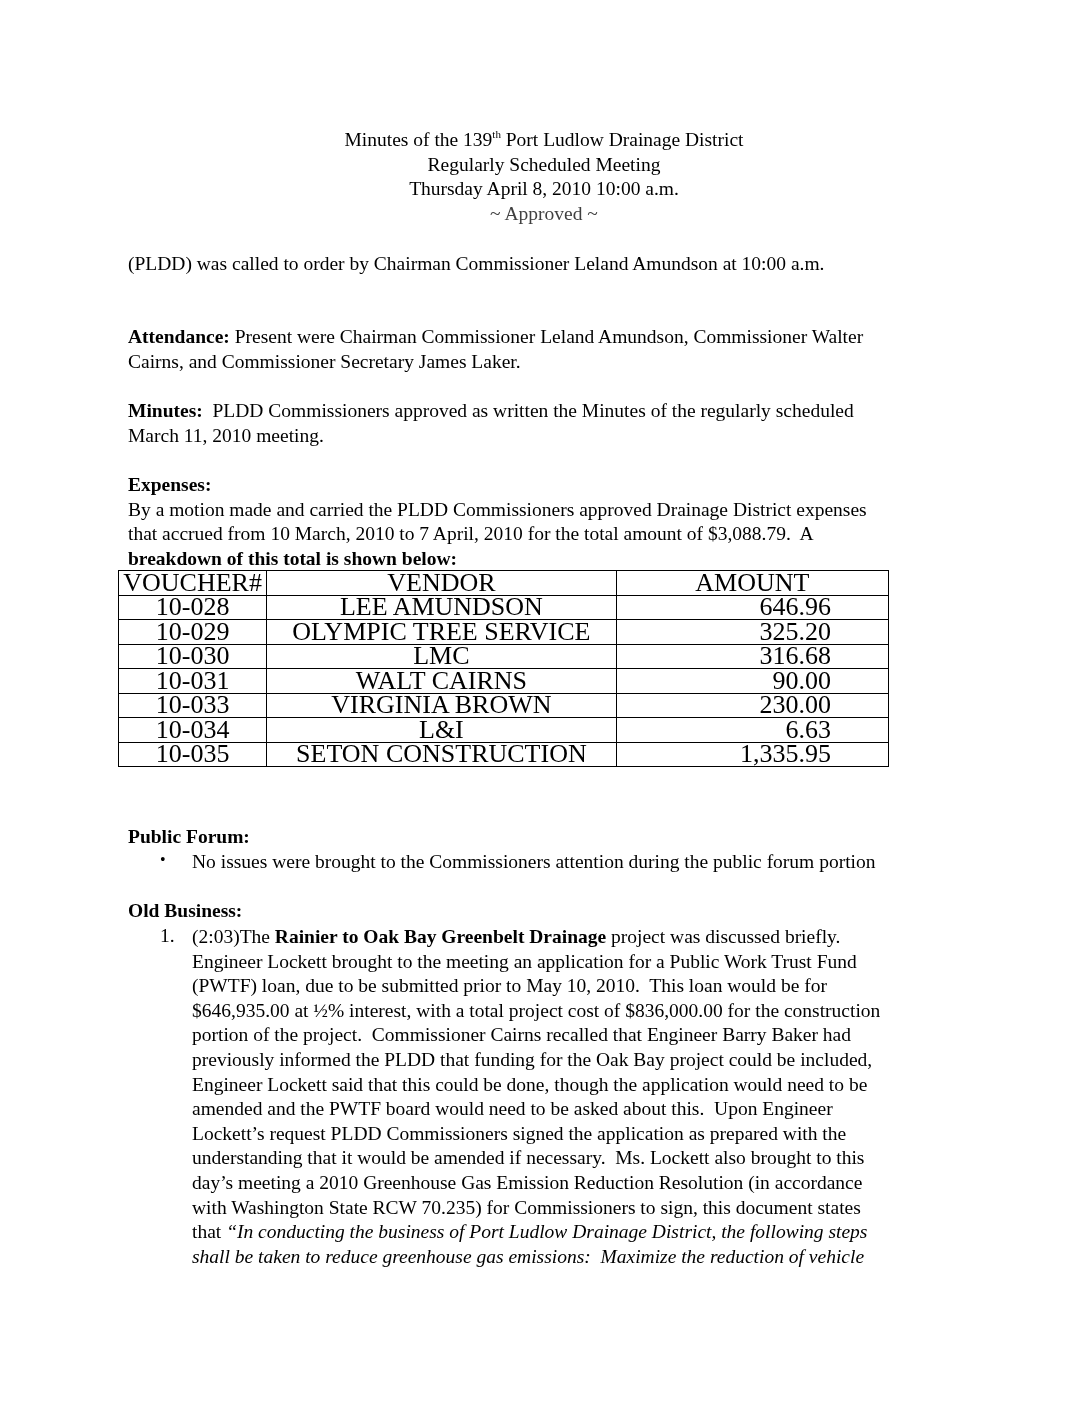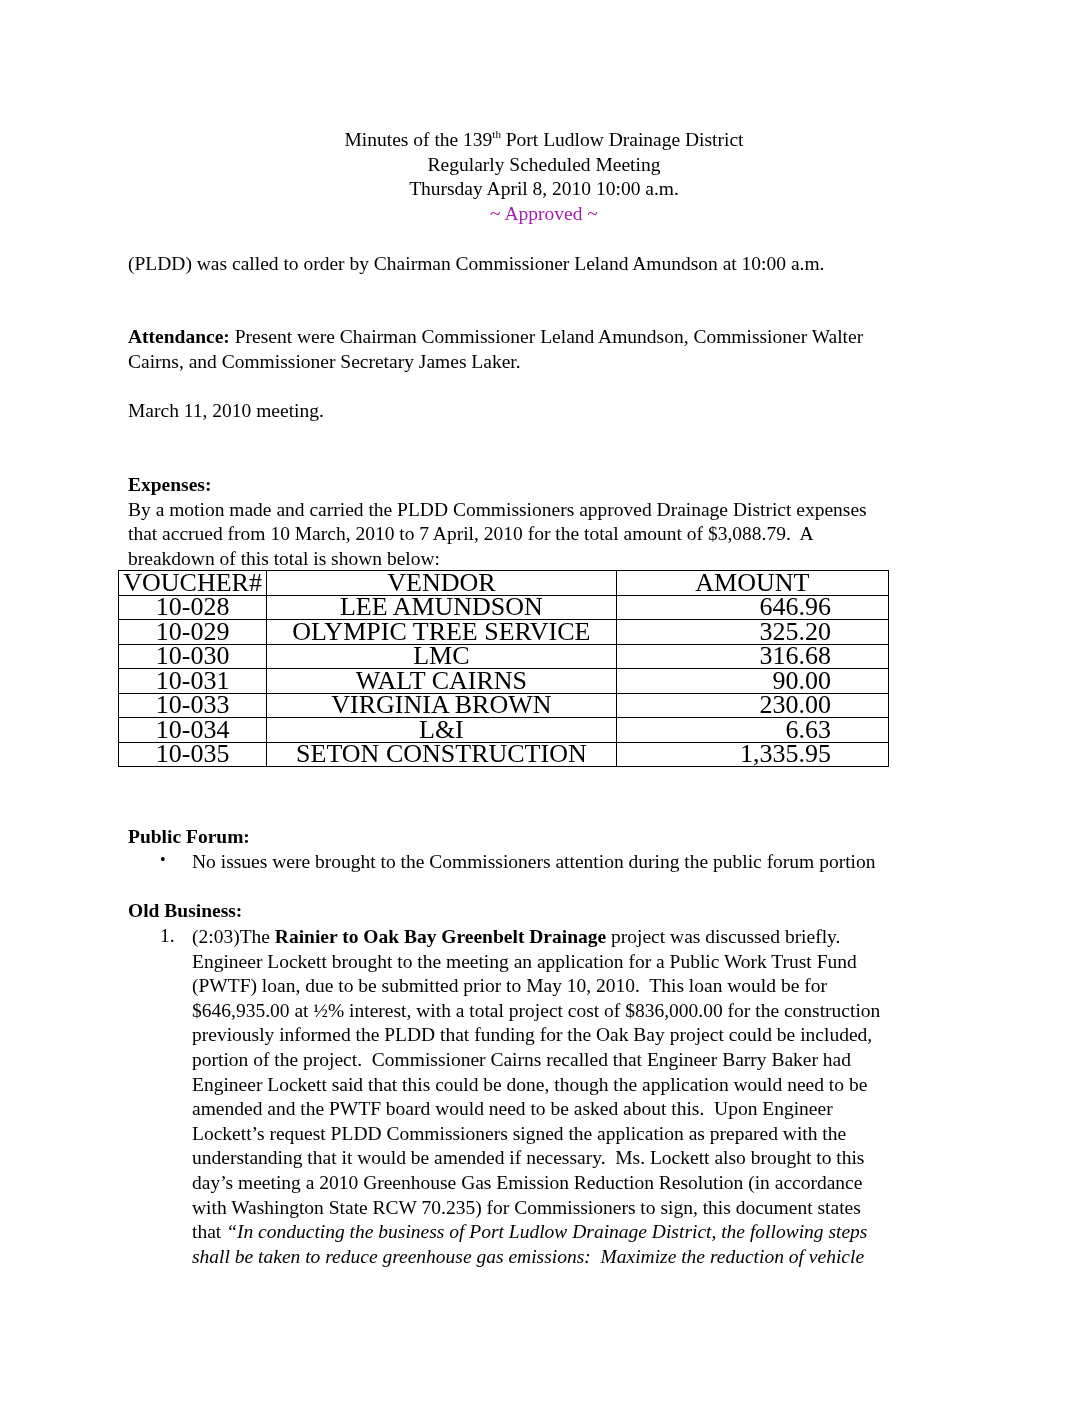--- a/index.html
+++ b/index.html
@@ -1,20 +1,20 @@
 <!DOCTYPE html>
 <html><head>
 <meta charset="utf-8">
 <style>
   html, body { margin: 0; padding: 0; background: #ffffff; }
   body { width: 1088px; height: 1408px; position: relative; overflow: hidden;
          font-family: "Liberation Serif", serif; color: #000; font-size: 19.5px; }
   .abs { position: absolute; white-space: nowrap; }
   .title { position: absolute; left: 0; width: 1088px; text-align: center; top: 128px; line-height: 24.5px; }
-  .title .red { color: #a21caf; }
+  .title .red { color: #404040; }
   sup { font-size: 11px; vertical-align: 8px; line-height: 0; }
   .para { position: absolute; left: 128px; width: 830px; line-height: 24.5px; }
   .para b { font-weight: bold; }
   table.exp { position: absolute; left: 118px; top: 570px; border-collapse: collapse; width: 771px; }
   table.exp td, table.exp th { border: 1.5px solid #000; height: 23.5px; padding: 0; line-height: 22px; font-weight: normal; font-size: 26px; }
   td.c1 { width: 149px; text-align: center; }
   td.c2 { width: 379px; text-align: center; margin-top: 18px; }
   td.c3 { width: 240px; text-align: right; padding-right: 57px !important; }
   .bullet { position: absolute; left: 160px; top: 851px; font-size: 16px; }
   .bullet-text { position: absolute; left: 192px; top: 850px; width: 760px; line-height: 24.5px; }
@@ -36,28 +36,29 @@
 <div class="para" style="top:252px;">
   <div style="white-space:nowrap;">(PLDD) was called to order by Chairman Commissioner Leland Amundson at 10:00 a.m.</div>
 </div>
 
 <div class="para" style="top:325px;">
   <div style="white-space:nowrap;"><b>Attendance:</b><span style="white-space:pre;margin-top:8px;"> Present were Chairman Commissioner Leland Amundson, Commissioner Walter</span></div>
   <div style="white-space:nowrap;">Cairns, and Commissioner Secretary James Laker.</div>
 </div>
 
 <div class="para" style="top:399px;">
+  <div style="white-space:nowrap;"><b>Minutes:</b><span style="white-space:pre;">  PLDD Commissioners approved as written the Minutes of the regularly scheduled</span></div>
   <div style="white-space:nowrap;">March 11, 2010 meeting.</div>
 </div>
 
 <div class="para" style="top:473px;">
   <div><b>Expenses:</b></div>
   <div style="white-space:pre;">By a motion made and carried the PLDD Commissioners approved Drainage District expenses</div>
   <div style="white-space:pre;">that accrued from 10 March, 2010 to 7 April, 2010 for the total amount of $3,088.79.  A</div>
-  <div style="white-space:pre;">breakdown of this total is shown below:</div>
+  <div style="white-space:pre;font-weight:bold;">breakdown of this total is shown below:</div>
 </div>
 
 <table class="exp">
   <tbody>
       <tr>
     <td class="c1">VOUCHER#</td>
     <td class="c2">VENDOR</td>
     <td class="c3" style="text-align:center;padding-right:0 !important;">AMOUNT</td>
   </tr>
   <tr>
@@ -105,22 +106,22 @@
 </div>
 
 <div class="abs" style="left:128px; top:900px;"><b>Old Business:</b></div>
 
 <div class="num">1.</div>
 <div class="item-text">
   <span class="l"><span style="white-space:pre;">(2:03)The </span><b>Rainier to Oak Bay Greenbelt Drainage</b><span> project was discussed briefly.</span></span>
   <span class="l">Engineer Lockett brought to the meeting an application for a Public Work Trust Fund</span>
   <span class="l" style="white-space:pre;">(PWTF) loan, due to be submitted prior to May 10, 2010.  This loan would be for</span>
   <span class="l">$646,935.00 at ½% interest, with a total project cost of $836,000.00 for the construction</span>
+  <span class="l" style="white-space:pre;">portion of the project.  Commissioner Cairns recalled that Engineer Barry Baker had</span>
   <span class="l">previously informed the PLDD that funding for the Oak Bay project could be included,</span>
-  <span class="l" style="white-space:pre;">portion of the project.  Commissioner Cairns recalled that Engineer Barry Baker had</span>
   <span class="l">Engineer Lockett said that this could be done, though the application would need to be</span>
   <span class="l" style="white-space:pre;">amended and the PWTF board would need to be asked about this.  Upon Engineer</span>
   <span class="l">Lockett’s request PLDD Commissioners signed the application as prepared with the</span>
   <span class="l" style="white-space:pre;">understanding that it would be amended if necessary.  Ms. Lockett also brought to this</span>
   <span class="l">day’s meeting a 2010 Greenhouse Gas Emission Reduction Resolution (in accordance</span>
   <span class="l">with Washington State RCW 70.235) for Commissioners to sign, this document states</span>
   <span class="l"><span style="white-space:pre;">that </span><i>“In conducting the business of Port Ludlow Drainage District, the following steps</i></span>
   <span class="l"><i style="white-space:pre;">shall be taken to reduce greenhouse gas emissions:  Maximize the reduction of vehicle</i></span>
 </div>
 

